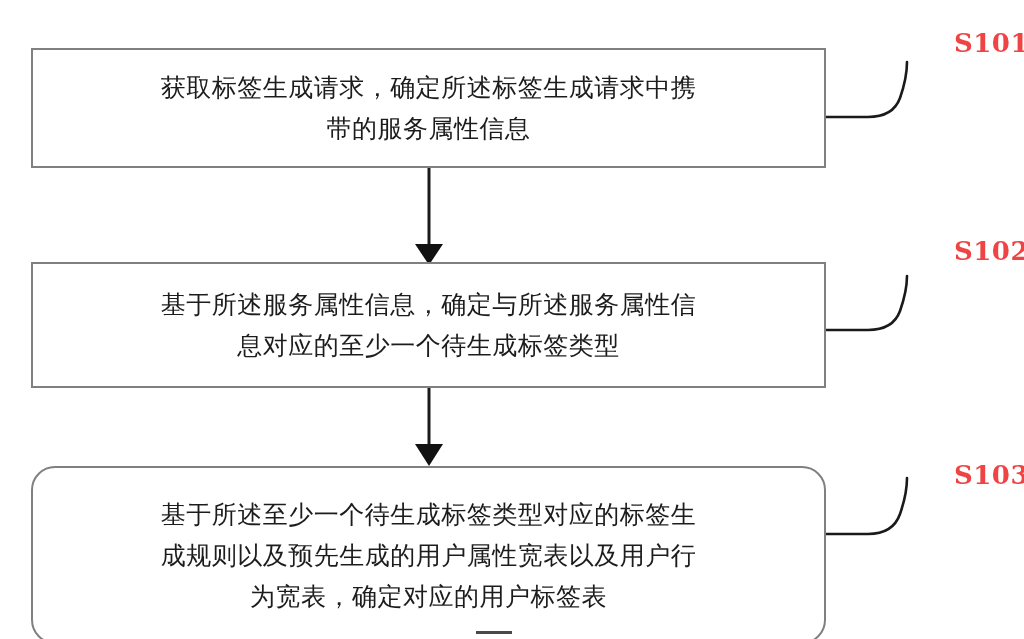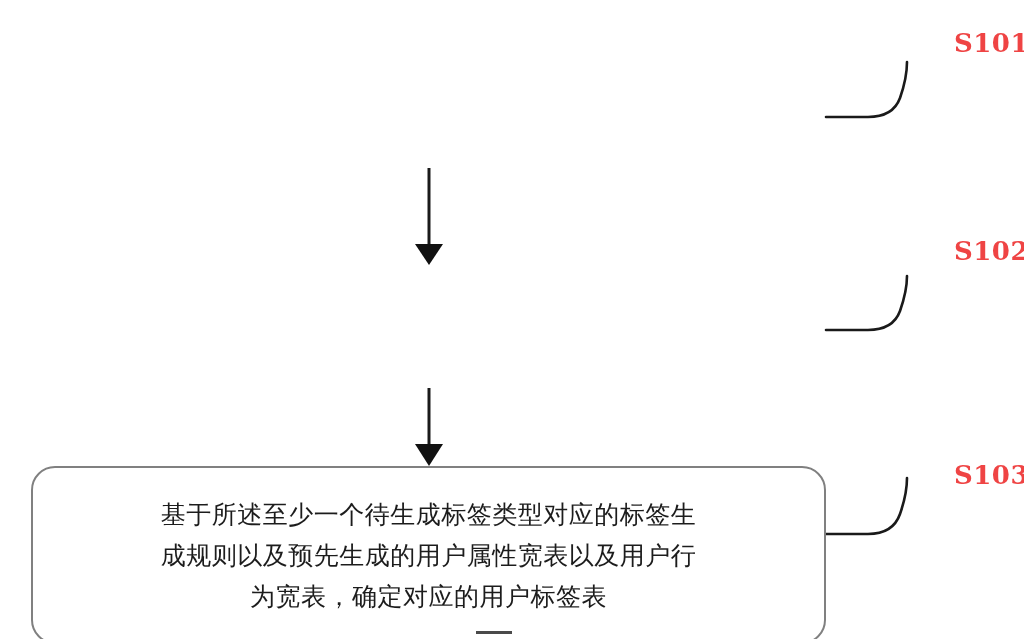--- a/index.html
+++ b/index.html
@@ -117,21 +117,29 @@
 
     <g>
       <path d="M826,330 L868,330 Q893,330 900,311 Q907,291 907,276" fill="none" stroke="#1a1a1a" stroke-width="2.6" stroke-linecap="round"></path>
     </g>
 
     <g>
       <path d="M826,534 L868,534 Q893,534 900,514 Q907,494 907,478" fill="none" stroke="#1a1a1a" stroke-width="2.6" stroke-linecap="round"></path>
     </g>
   </svg>
 
+  <div class="flow-box" id="box-s101">
+    <span class="flow-box-text">获取标签生成请求，确定所述标签生成请求中携
+带的服务属性信息</span>
+  </div>
 
+  <div class="flow-box" id="box-s102">
+    <span class="flow-box-text">基于所述服务属性信息，确定与所述服务属性信
+息对应的至少一个待生成标签类型</span>
+  </div>
 
   <div class="flow-box" id="box-s103">
     <span class="flow-box-text">基于所述至少一个待生成标签类型对应的标签生
 成规则以及预先生成的用户属性宽表以及用户行
 为宽表，确定对应的用户标签表</span>
   </div>
 
   <div class="step-label" id="label-s101">S101</div>
   <div class="step-label" id="label-s102">S102</div>
   <div class="step-label" id="label-s103">S103</div>

